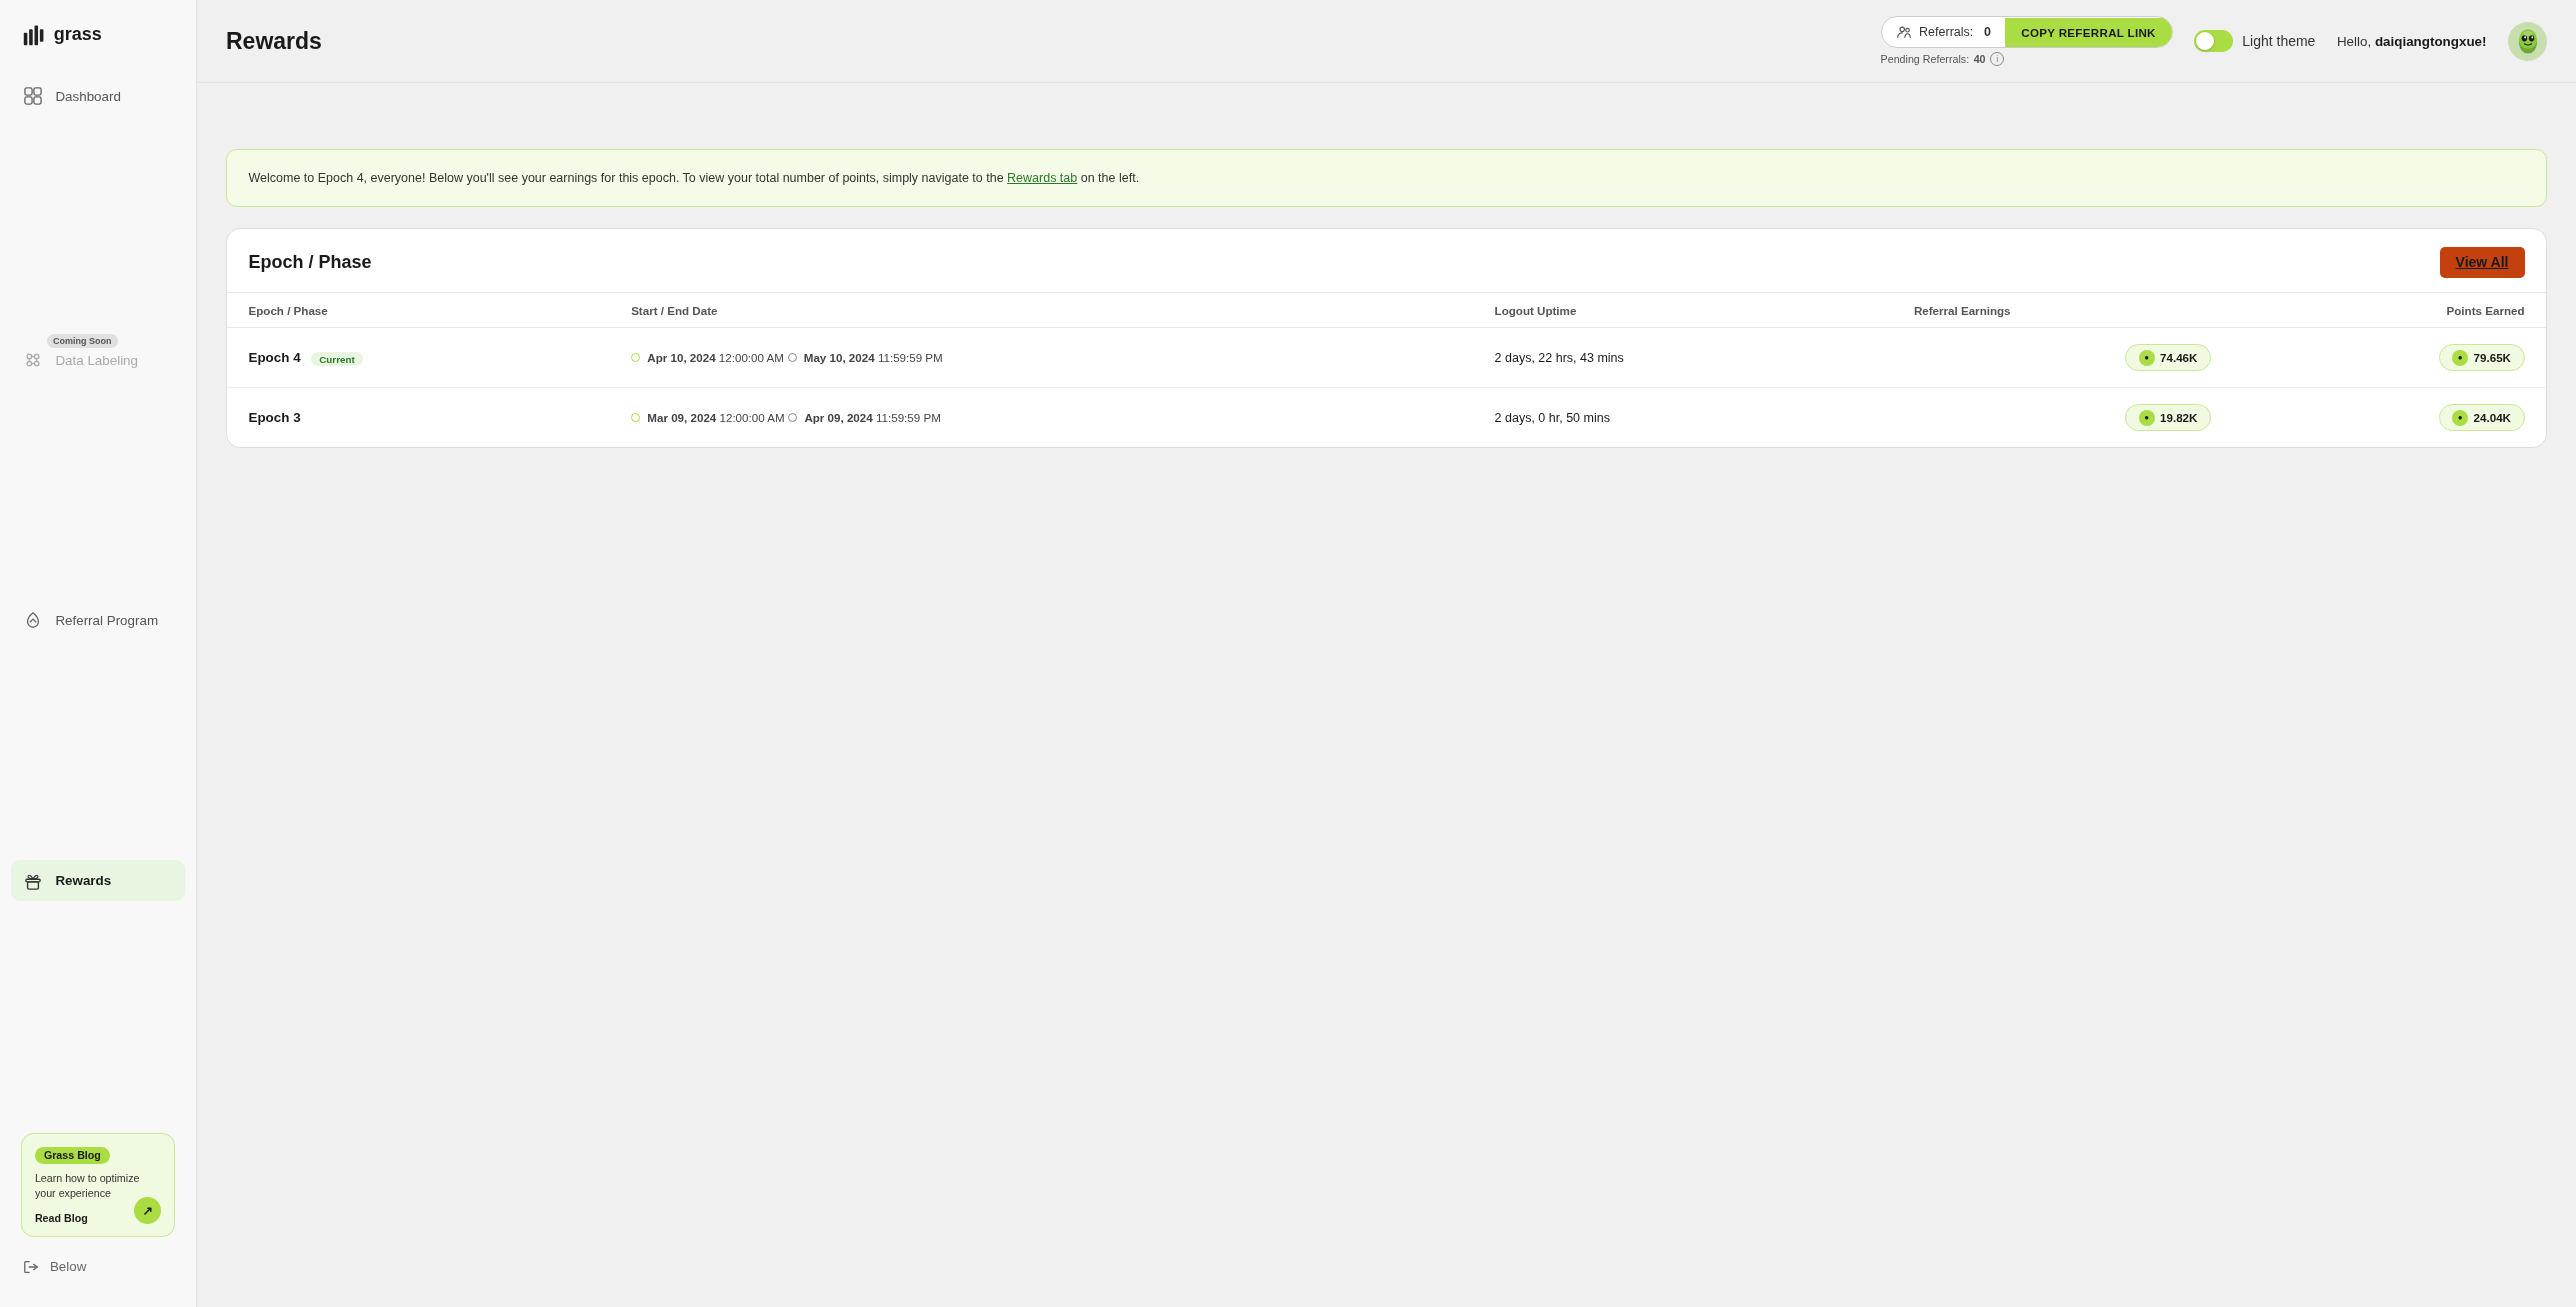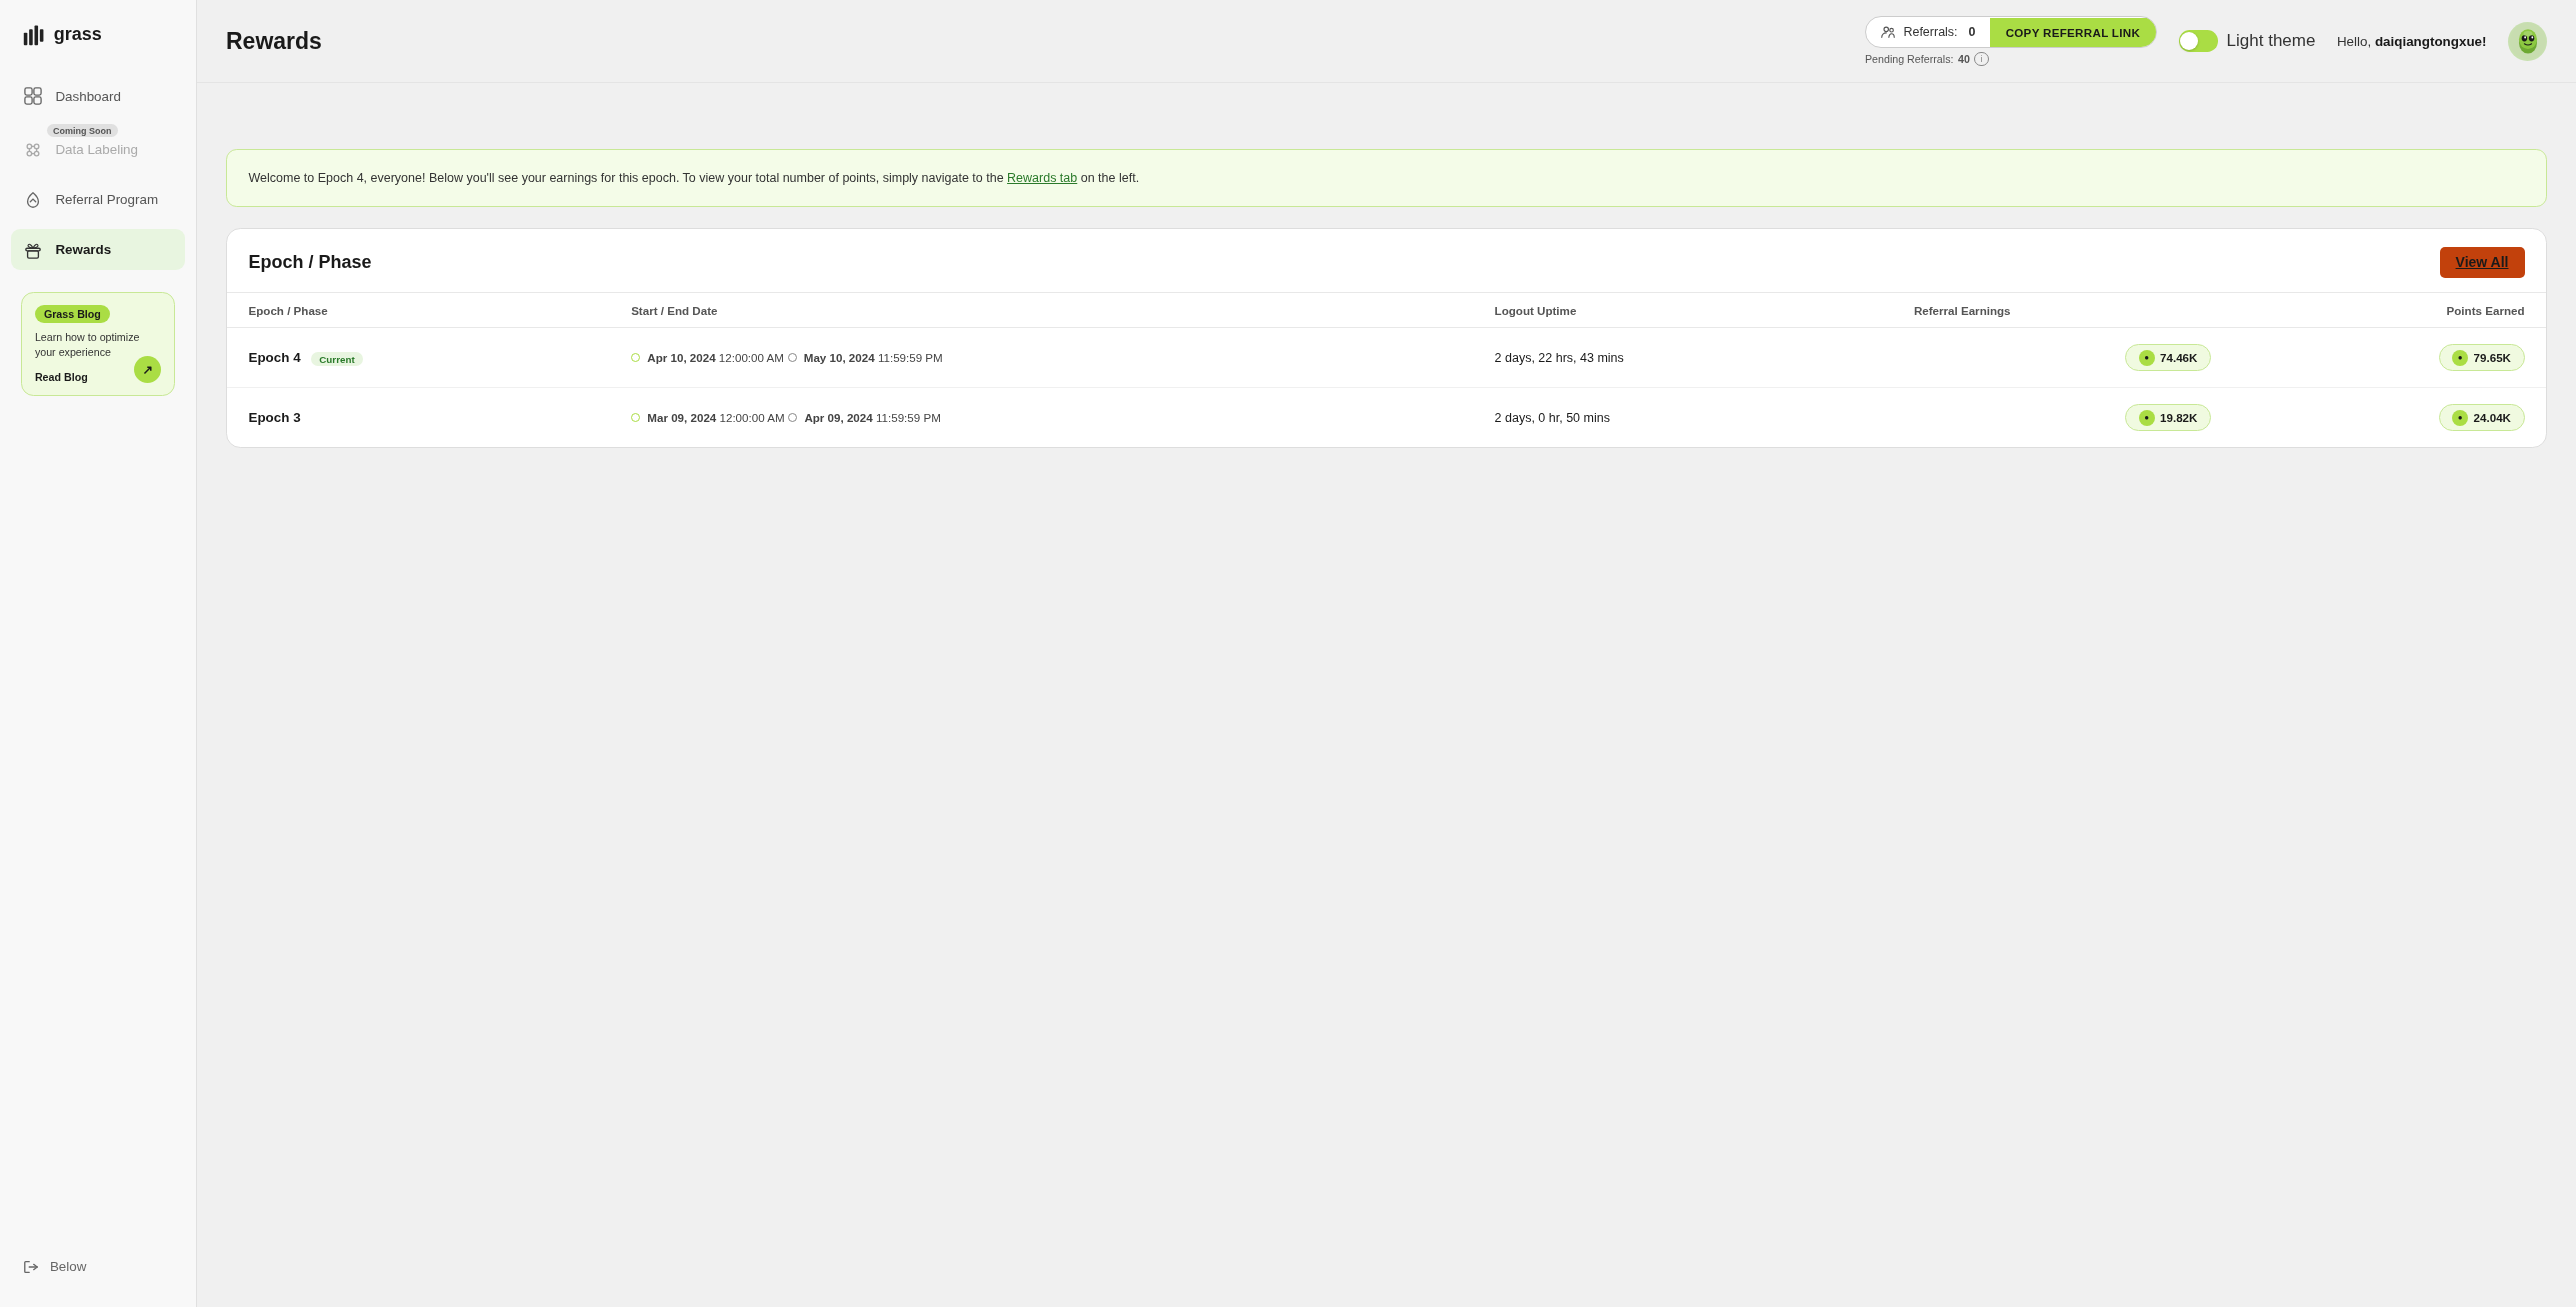--- a/index.html
+++ b/index.html
@@ -41,20 +41,21 @@
       font-size: 18px;
       font-weight: 700;
       color: #1a1a1a;
     }
 
     .nav-items {
       display: flex;
       flex-direction: column;
       flex: 1;
       padding: 0 10.7px;
+      justify-content: space-between;
     }
 
     .nav-item {
       display: flex;
       align-items: center;
       gap: 12.5px;
       padding: 10.7px 12.5px;
       border-radius: 9px;
       cursor: pointer;
       color: #555;
@@ -244,21 +245,21 @@
       height: 18px;
       background: white;
       border-radius: 50%;
       position: absolute;
       top: 1.8px;
       left: 1.8px;
       box-shadow: 0 0.9px 2.7px rgba(0,0,0,0.2);
     }
 
     .theme-label {
-      font-size: 17px;
+      font-size: 14px;
       color: #333;
     }
 
     .user-greeting {
       font-size: 13.4px;
       color: #333;
     }
 
     .user-greeting strong {
       font-weight: 700;

